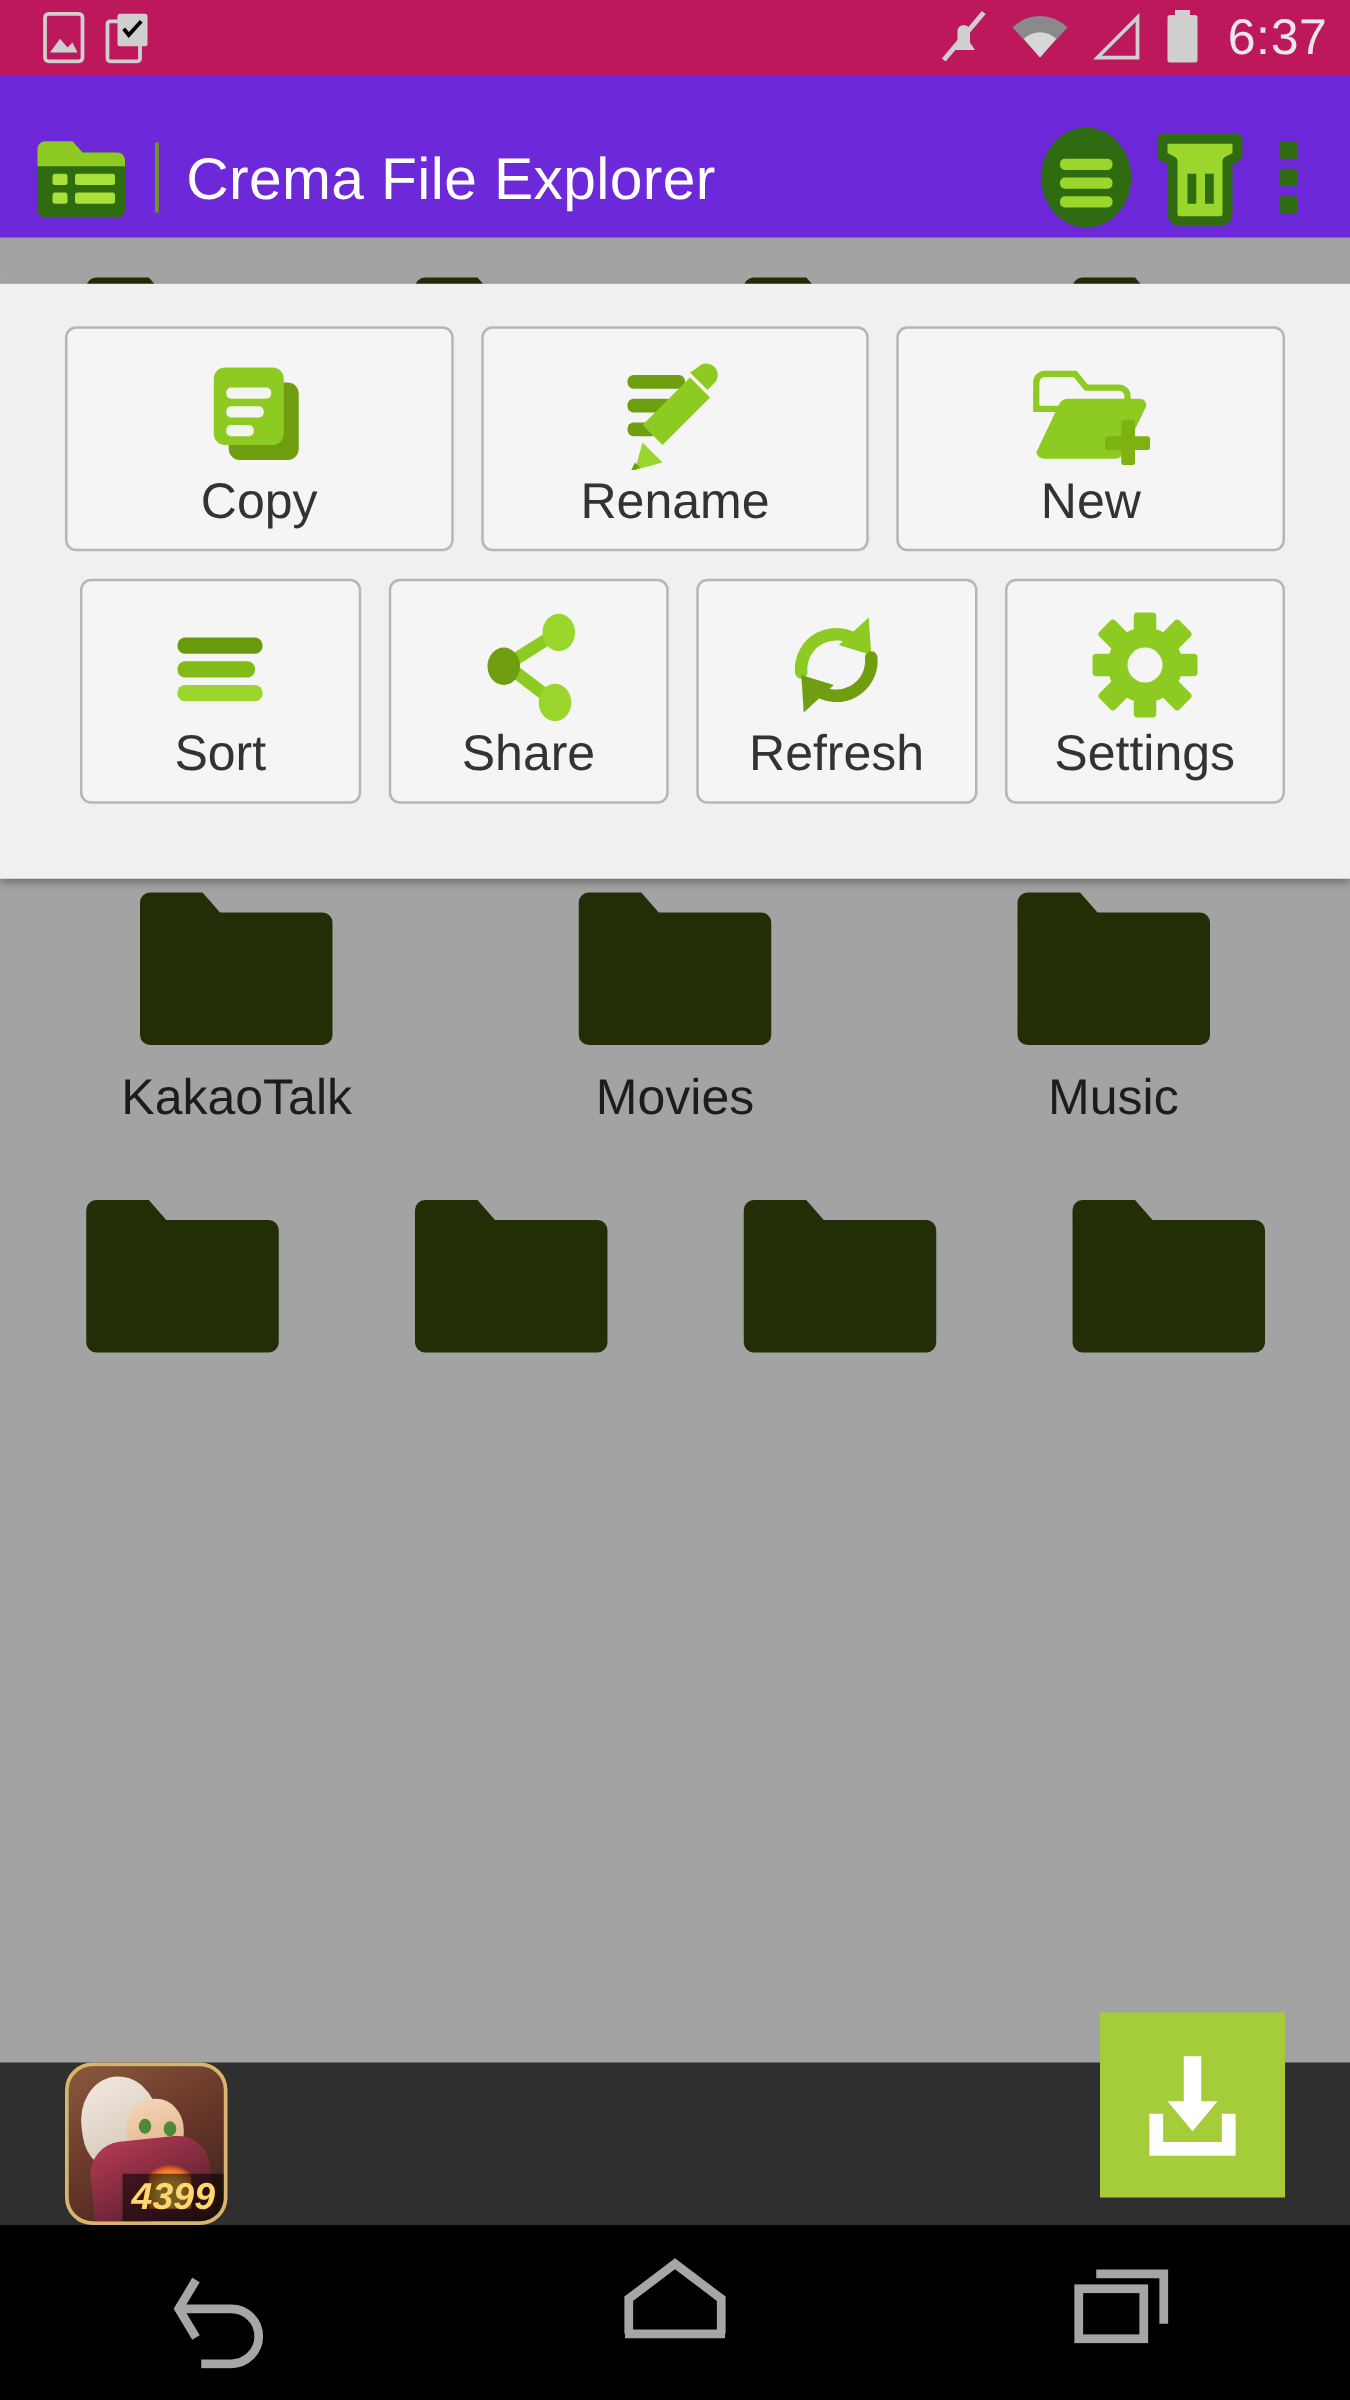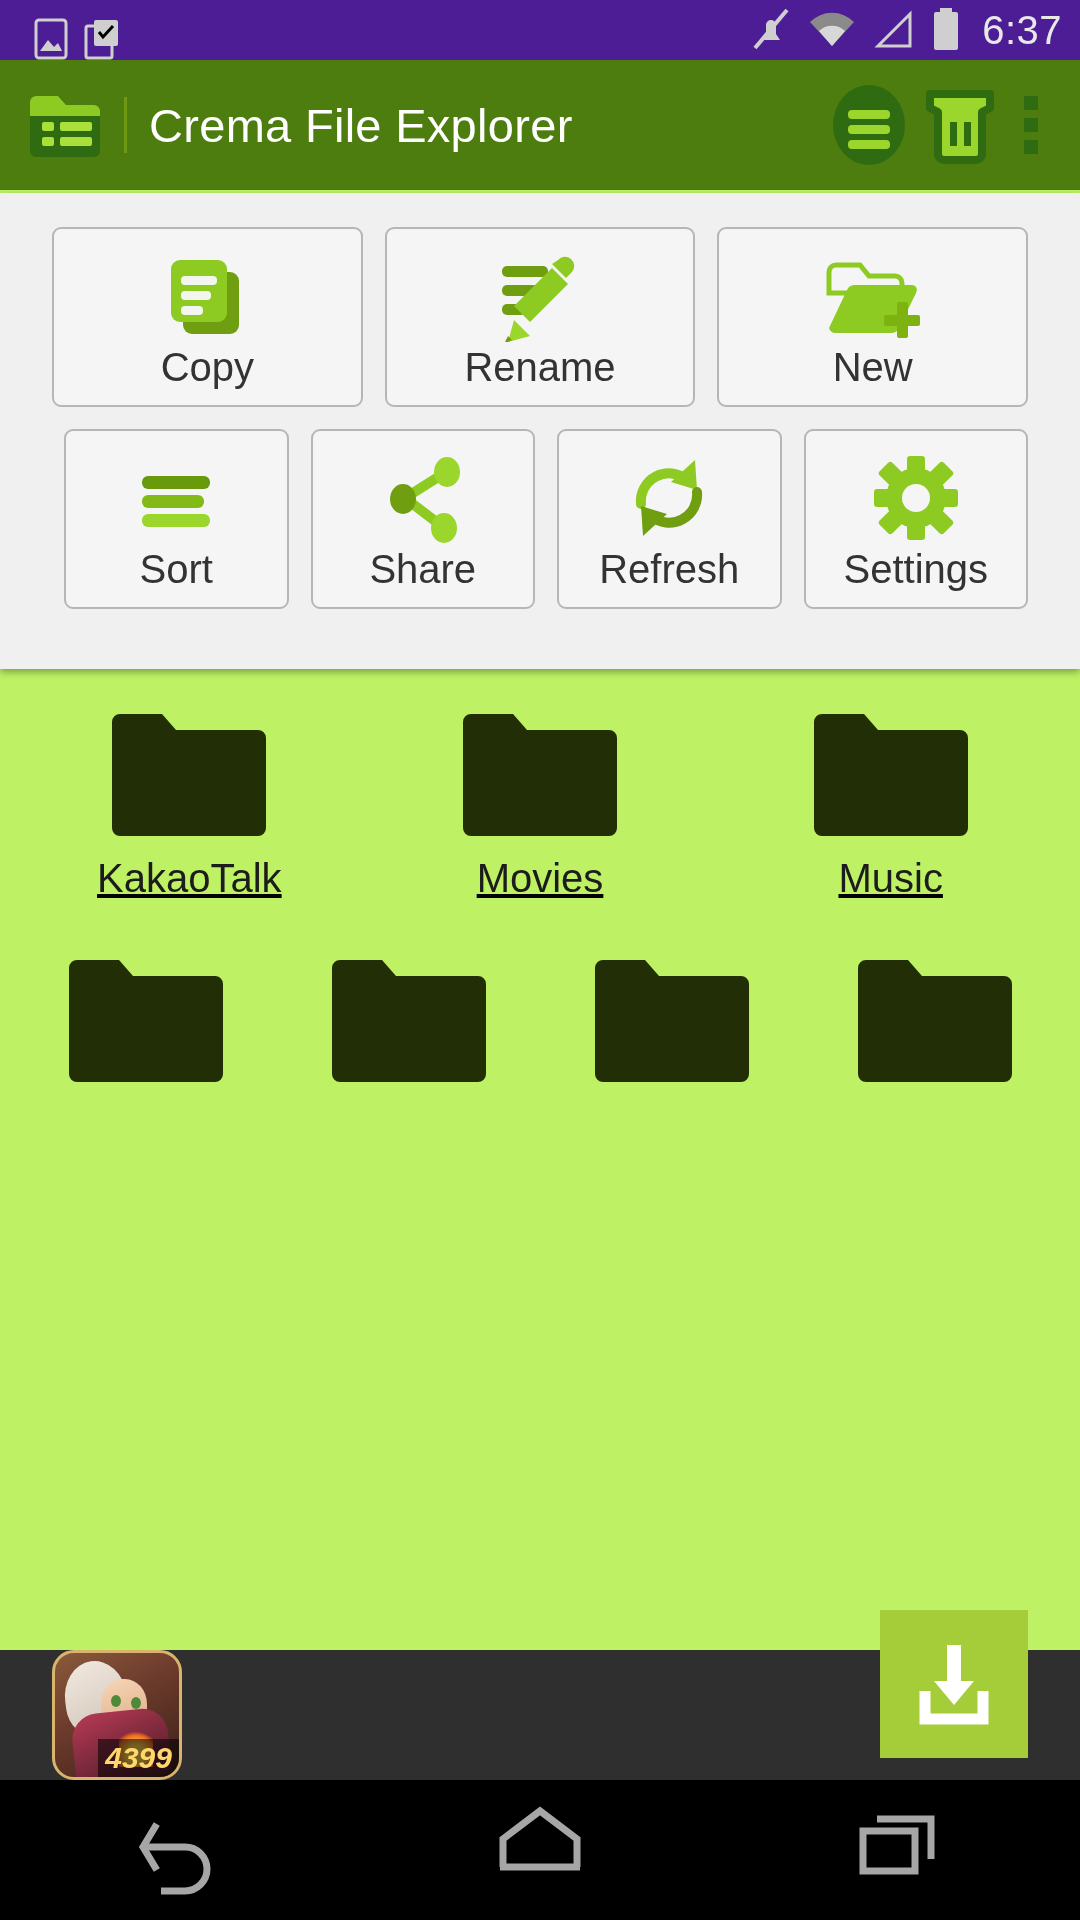--- a/index.html
+++ b/index.html
@@ -6,36 +6,36 @@
   html,body { width:1080px; height:1920px; }
   body {
     font-family:"Liberation Sans", sans-serif;
     background:#3a3a3a;
     overflow:hidden;
     position:relative;
   }
 
   
   #status-bar {
-    height:60px; background:#4c1d95; display:flex; align-items:flex-end;
+    height:60px; background:#be185d; display:flex; align-items:center;
     padding:0 34px; position:relative;
   }
   .sb-left { display:flex; align-items:center; gap:16px; }
   .sb-right {
     position:absolute; right:18px; top:0; height:60px;
     display:flex; align-items:center; gap:14px;
   }
   #status-clock {
     color:#e8e8e8; font-size:40px; letter-spacing:0.5px; font-weight:400;
     margin-left:6px;
   }
 
   
   #app-bar {
-    height:133px; background:#4d7c0f;
+    height:167px; background:#6d28d9;
     display:flex; align-items:center; padding:16px 26px;
     position:relative;
     border-bottom:3px solid #7db210;
   }
   #app-bar .divider {
     width:3px; height:56px; background:#6d9a12; margin:0 22px 0 20px;
   }
   #app-title {
     color:#fff; font-size:47px; font-weight:400; letter-spacing:0.3px;
     flex:1; white-space:nowrap;
@@ -58,23 +58,22 @@
     align-items:center; justify-content:center;
   }
   .action-icon { height:98px; display:flex; align-items:center; justify-content:center; }
   .action-label {
     font-size:40px; color:#333; margin-top:2px; line-height:1;
   }
 
   
   #file-grid {
     position:absolute; left:0; right:0; top:190px; bottom:200px;
-    background:#bef264; z-index:1;
+    background:#a3a3a3; z-index:1;
     padding:0 14px;
-    text-decoration:underline;
   }
   .file-row { display:flex; height:246px; }
   .file-cell {
     flex:1; display:flex; flex-direction:column; align-items:center;
     justify-content:flex-start; padding-top:16px;
   }
   .file-label {
     font-size:40px; color:#1c1c1c; margin-top:10px;
     white-space:nowrap; line-height:1;
   }

